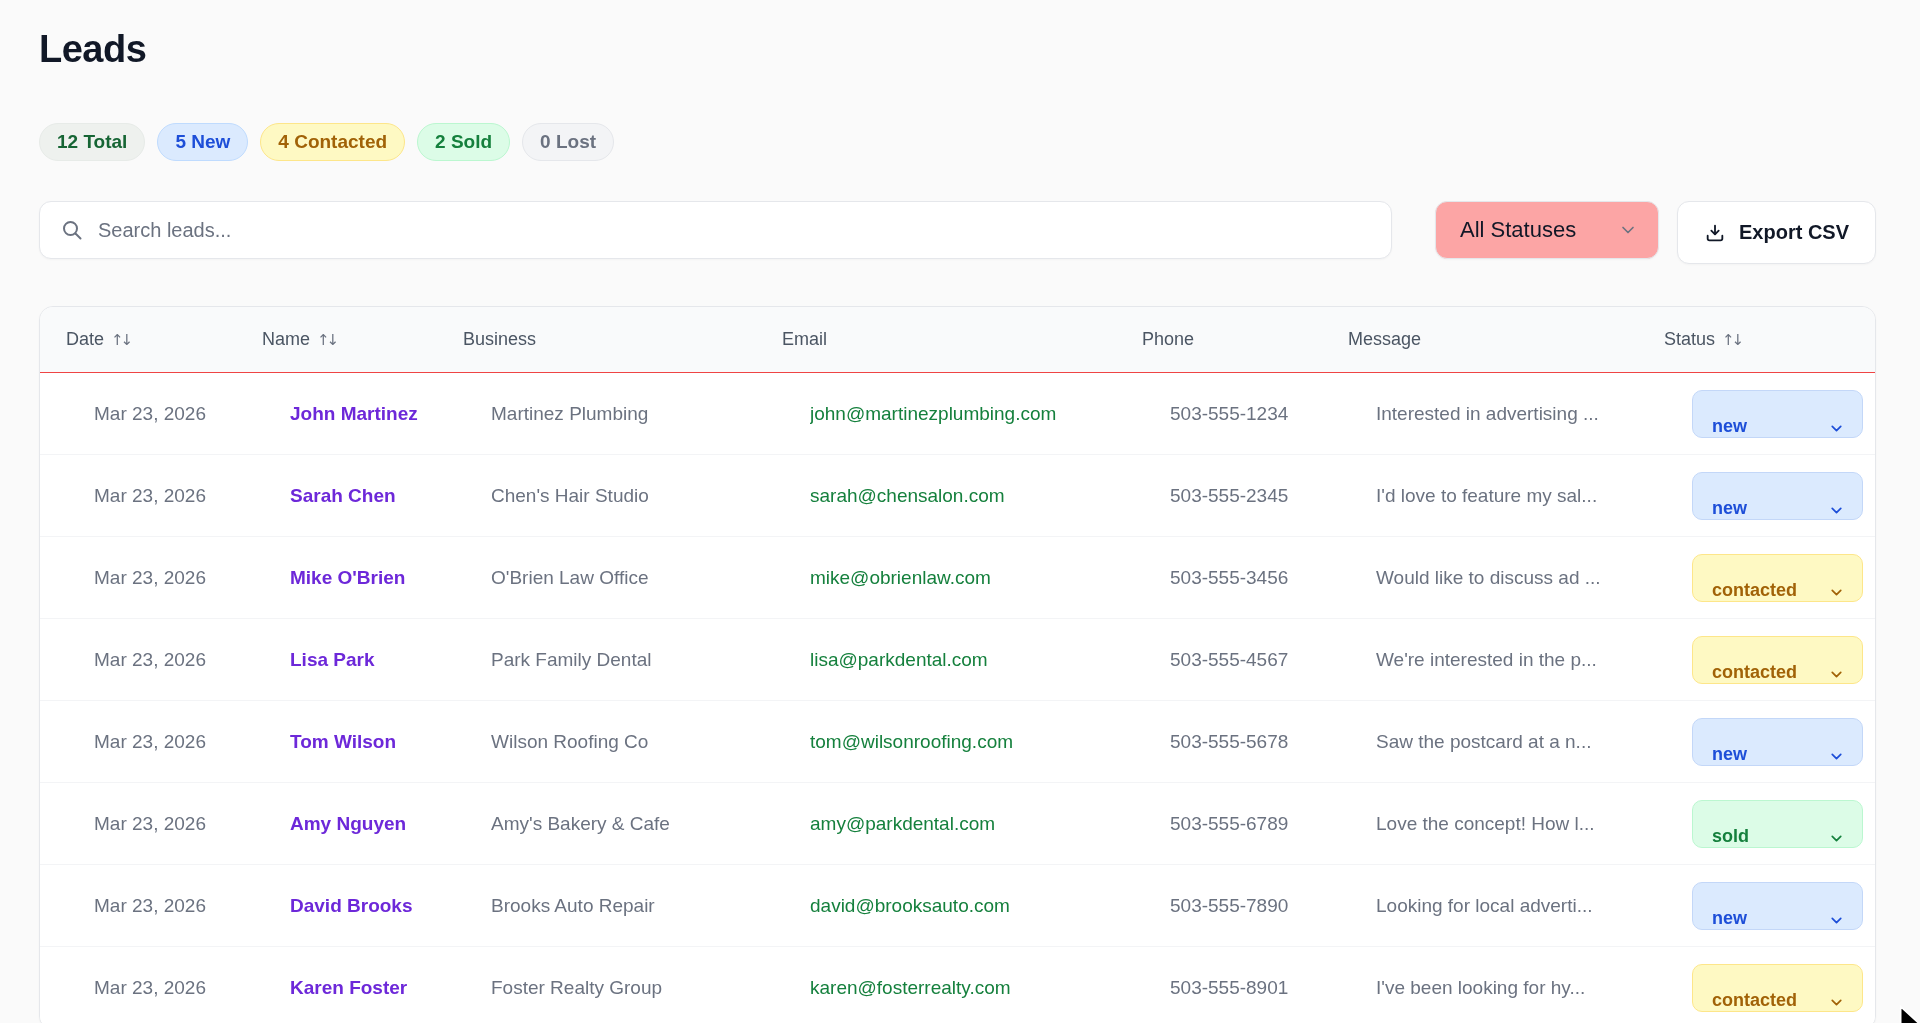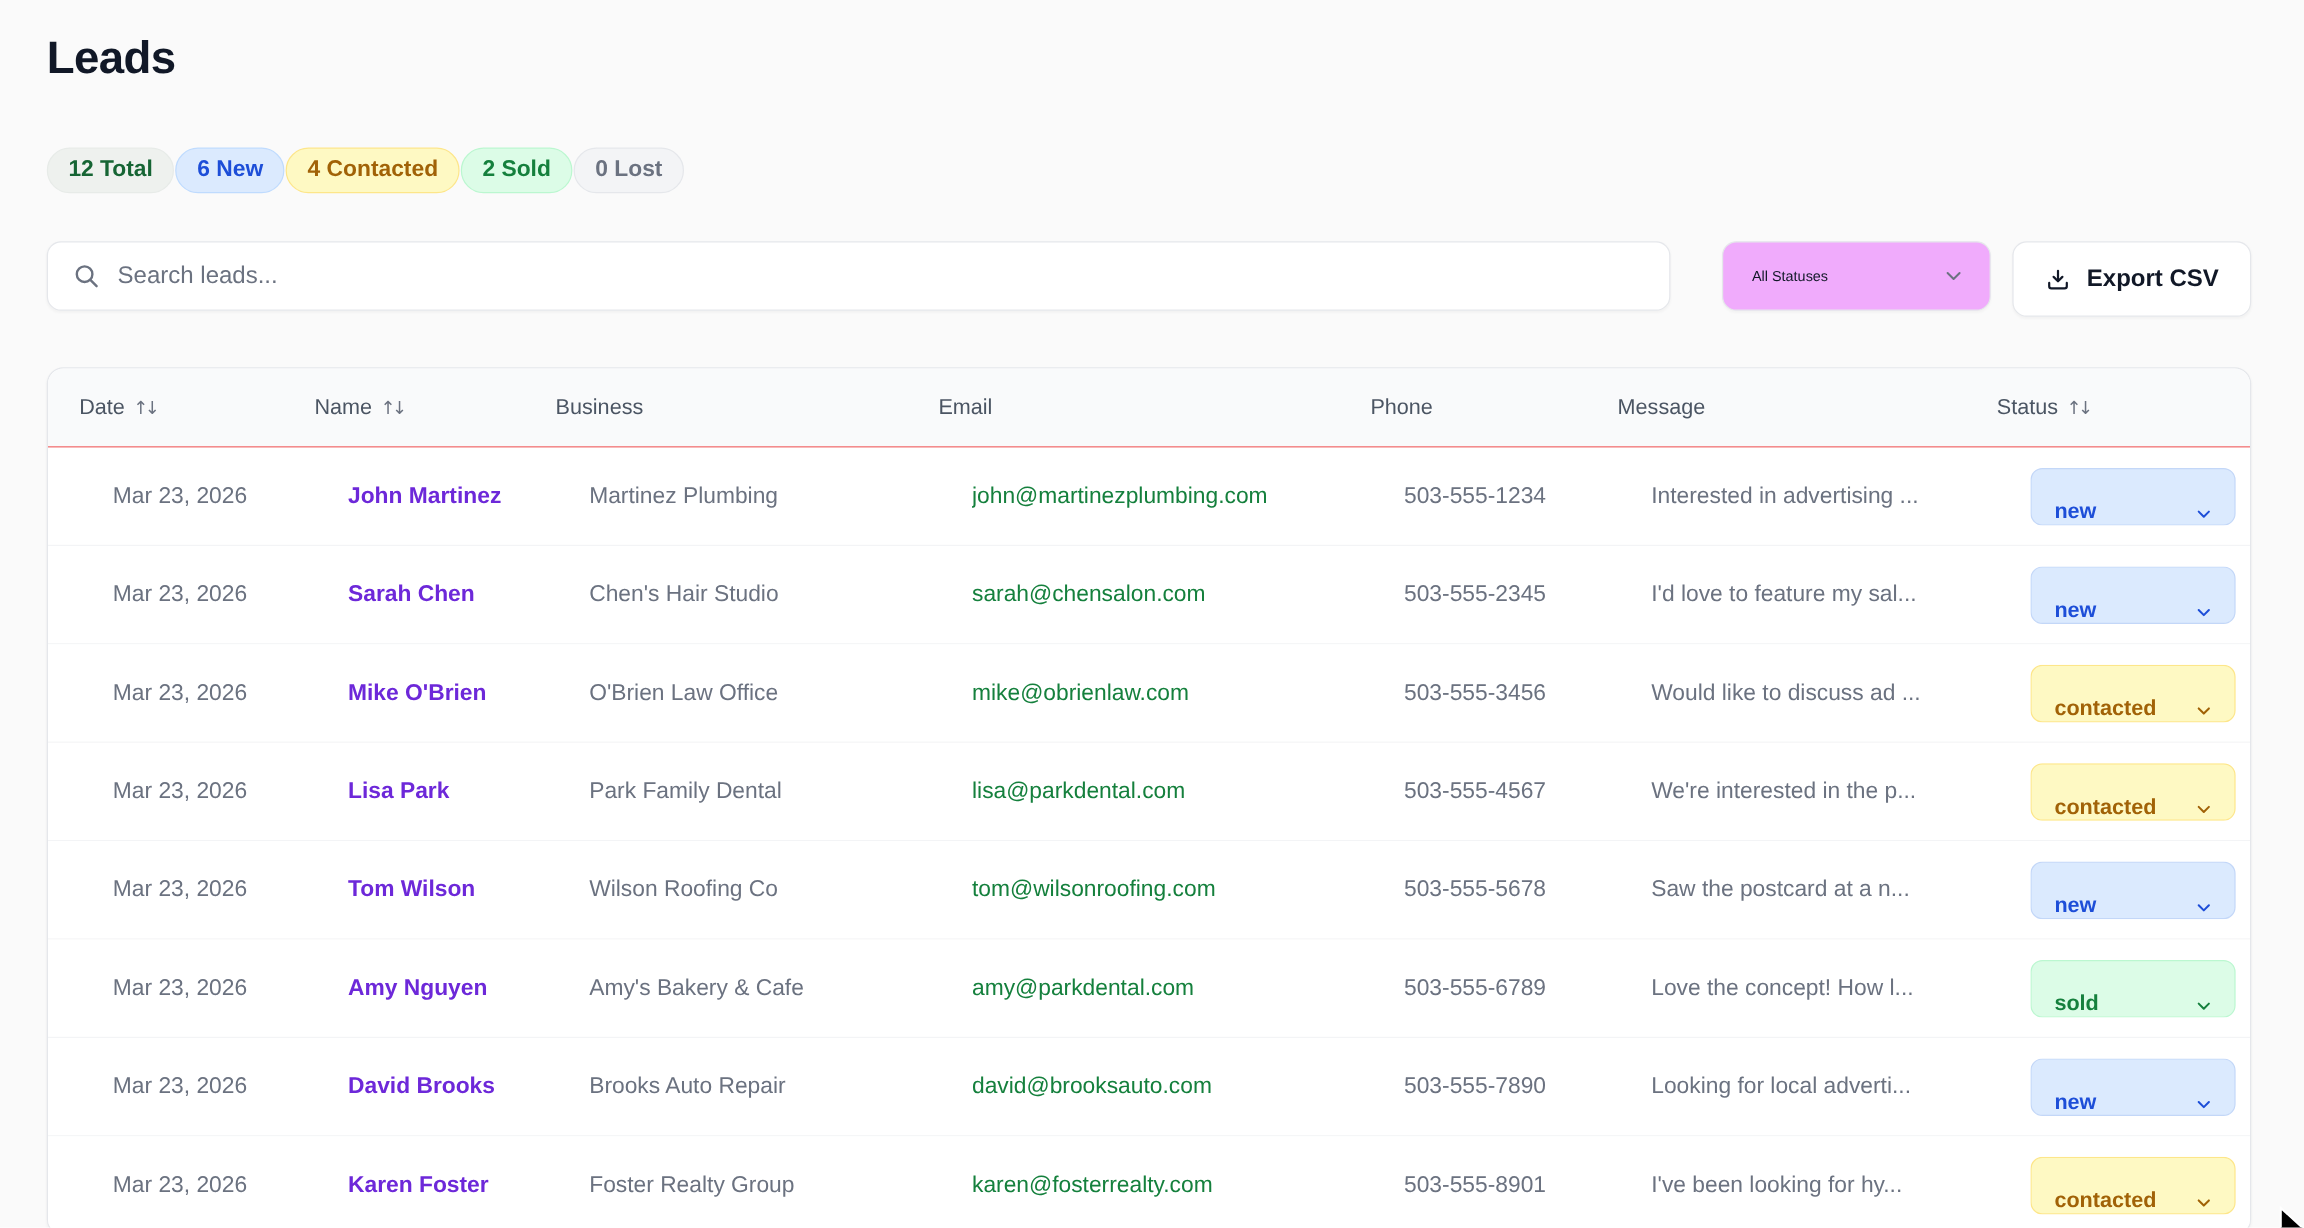--- a/index.html
+++ b/index.html
@@ -7,44 +7,44 @@
   body {
     background:#fafafa;
     font-family:"Liberation Sans","DejaVu Sans",sans-serif;
     color:#111827;
     position:relative;
   }
   .page { padding:28px 44px 0 39px; }
 
   .page-title { font-size:38px; font-weight:700; letter-spacing:-0.5px; color:#111827; }
 
-  .badges { display:flex; gap:1px; margin-top:52px; }
+  .badges { display:flex; gap:12px; margin-top:52px; }
   .badge {
     display:inline-flex; align-items:center; height:38px; padding:0 17px;
     border-radius:19px; font-size:19px; font-weight:600; border:1px solid transparent;
     white-space:nowrap;
   }
 
   .toolbar { display:flex; gap:18px; margin-top:40px; align-items:stretch; }
   .search-box {
     flex:1; height:58px; background:#ffffff; border:1px solid #e5e7eb; border-radius:12px;
     display:flex; align-items:center; padding:0 20px; gap:14px;
     box-shadow:0 1px 2px rgba(0,0,0,0.03);
   }
   .search-box svg { flex:0 0 auto; }
   .search-box input {
     border:none; outline:none; flex:1; font-size:20px; color:#111827; background:transparent;
     font-family:inherit;
   }
   .search-box input::placeholder { color:#6b7280; }
 
   .status-filter {
-    width:224px; height:58px; background:#f0abfc; border:1px solid #e5e7eb; border-radius:12px;
+    width:224px; height:58px; background:#fca5a5; border:1px solid #e5e7eb; border-radius:12px;
     display:flex; align-items:center; justify-content:space-between; padding:0 20px 0 24px;
-    font-size:12px; color:#111827; cursor:pointer; box-shadow:0 1px 2px rgba(0,0,0,0.03);margin-left:25px;
+    font-size:22px; color:#111827; cursor:pointer; box-shadow:0 1px 2px rgba(0,0,0,0.03);margin-left:25px;
   }
   .export-btn {
     width:199px; height:63px; background:#ffffff; border:1px solid #e5e7eb; border-radius:12px;
     display:flex; align-items:center; justify-content:center; gap:13px;
     font-size:20px; font-weight:600; color:#111827; cursor:pointer; font-family:inherit;
     box-shadow:0 1px 2px rgba(0,0,0,0.03);
   }
 
   .table-card {
     margin-top:42px; background:#ffffff; border:1px solid #e5e7eb; border-radius:14px;
@@ -83,21 +83,21 @@
 </style>
 </head>
 <body>
 
 <div class="page">
 
   <h1 class="page-title">Leads</h1>
 
   <div class="badges">
       <span class="badge" style="background: rgb(238, 241, 238); border-color: rgb(231, 235, 232); color: rgb(22, 101, 52);">12 Total</span>
-      <span class="badge" style="background: rgb(219, 234, 254); border-color: rgb(191, 219, 254); color: rgb(29, 78, 216);">6 New</span>
+      <span class="badge" style="background: rgb(219, 234, 254); border-color: rgb(191, 219, 254); color: rgb(29, 78, 216);">5 New</span>
       <span class="badge" style="background: rgb(254, 249, 195); border-color: rgb(253, 230, 138); color: rgb(161, 98, 7);">4 Contacted</span>
       <span class="badge" style="background: rgb(220, 252, 231); border-color: rgb(187, 247, 208); color: rgb(21, 128, 61);">2 Sold</span>
       <span class="badge" style="background: rgb(243, 244, 246); border-color: rgb(229, 231, 235); color: rgb(107, 114, 128);">0 Lost</span>
     </div>
 
   <div class="toolbar">
     <div class="search-box">
       <svg width="24" height="24" viewBox="0 0 24 24" fill="none" stroke="#6b7280" stroke-width="2" stroke-linecap="round">
         <circle cx="10.5" cy="10.5" r="6.5"></circle>
         <line x1="15.5" y1="15.5" x2="20.5" y2="20.5"></line>

